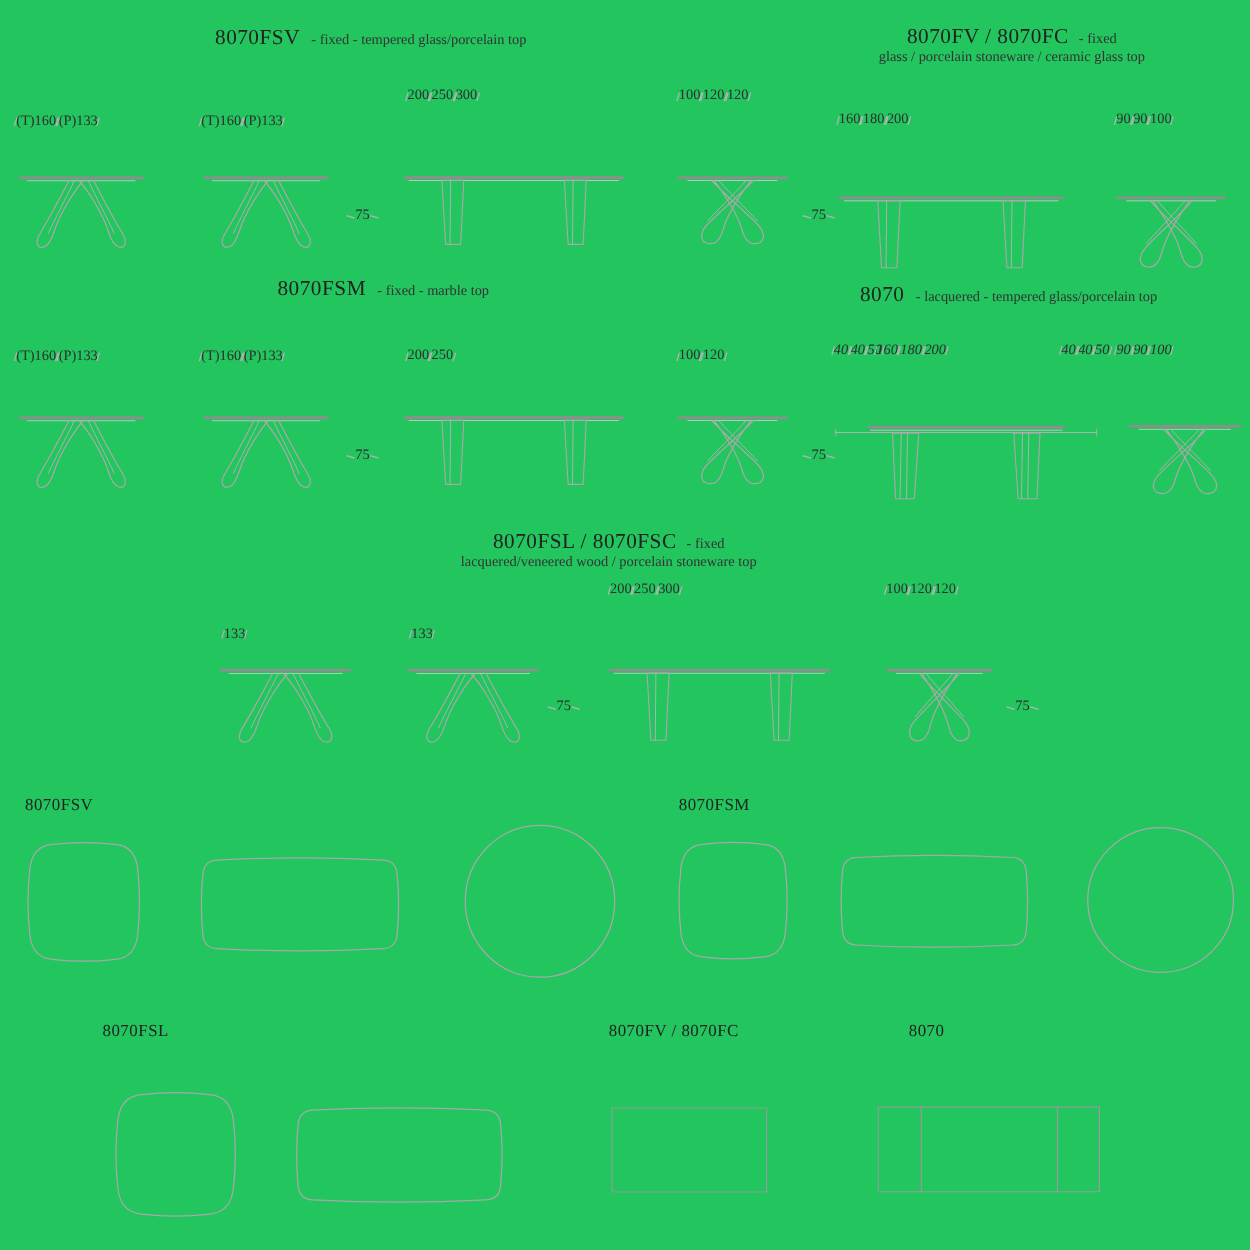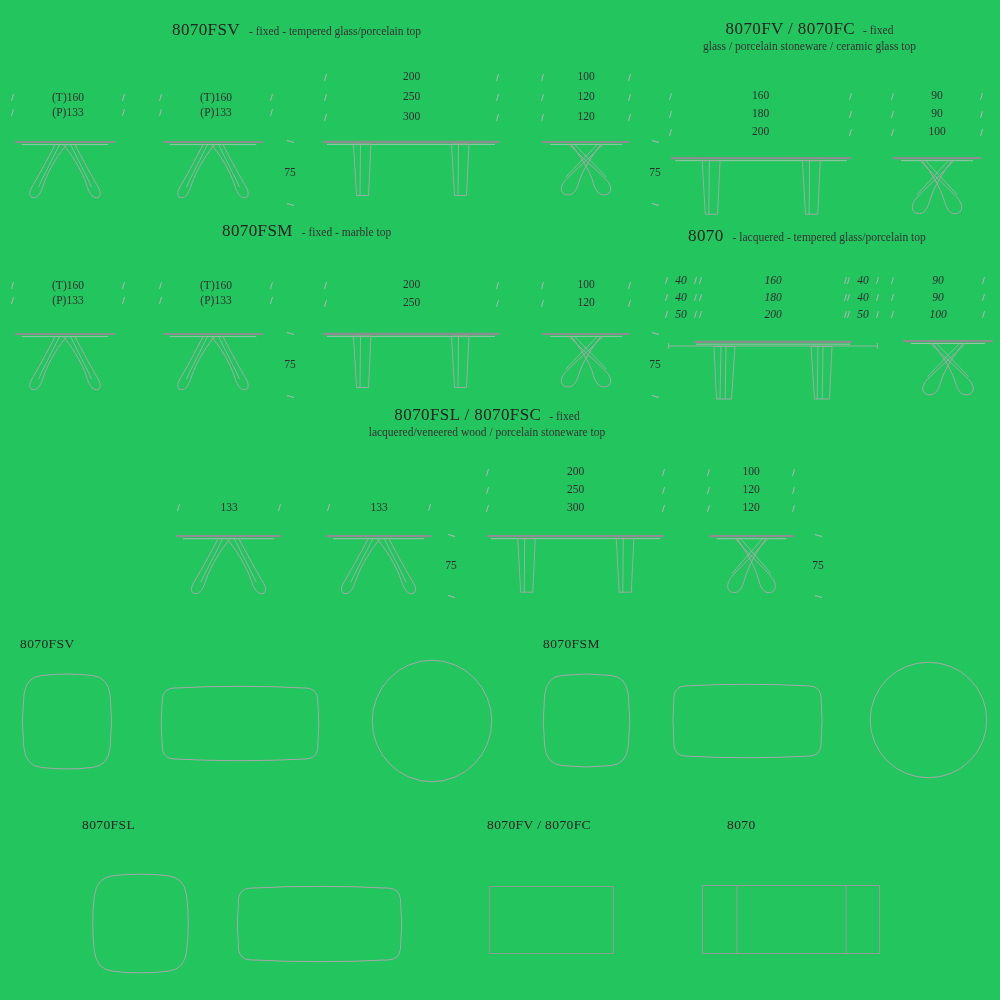--- a/index.html
+++ b/index.html
@@ -4,30 +4,30 @@
 <style>
   html,body{margin:0;padding:0;background:#fff;}
   #canvas{position:relative;width:1000px;height:1000px;background:#22c55e;
           font-family:"Liberation Serif",serif;color:#303030;overflow:hidden;}
   .hdr{position:absolute;display:flex;align-items:baseline;gap:9px;white-space:nowrap;}
   .hdr2{position:absolute;text-align:center;}
   .hdr2 .hline{display:flex;justify-content:center;align-items:baseline;gap:8px;white-space:nowrap;}
   .model{font-size:17px;letter-spacing:.4px;color:#222;}
   .desc{font-size:11.5px;color:#333;}
   .desc2{font-size:11.5px;color:#333;margin-top:1px;white-space:nowrap;}
-  .dg{position:absolute;display:flex;flex-direction:column;}
+  .dg{position:absolute;display:flex;flex-direction:row;}
   .drow{display:flex;align-items:center;justify-content:space-between;}
   .lh15 .drow{height:15px;}
   .lh17 .drow{height:17px;font-style:italic;}
   .lh18 .drow{height:18px;}
   .lh20 .drow{height:20px;}
   .dv{font-size:11.5px;line-height:1;color:#2e2e2e;}
   .tk{width:1px;height:7px;background:#b4b4b4;transform:rotate(16deg);flex:0 0 auto;}
   .htk{width:7px;height:1px;background:#b4b4b4;transform:rotate(16deg);}
-  .hdim{position:absolute;width:26px;display:flex;flex-direction:column;align-items:center;justify-content:space-between;text-align:right;}
+  .hdim{position:absolute;width:26px;display:flex;align-items:center;justify-content:space-between;text-align:right;}
   .tbl,.tv{position:absolute;overflow:visible;}
   .flabel{position:absolute;font-size:13.5px;letter-spacing:.4px;color:#222;white-space:nowrap;}
 </style>
 </head>
 <body>
 
 <div id="canvas">
 
   <svg style="position:absolute;width:0;height:0" aria-hidden="true">
     <defs>
@@ -100,21 +100,21 @@
   <div class="hdr" style="left:222px;top:221px">
     <span class="model">8070FSM</span>
     <span class="desc">-  fixed - marble top</span>
   </div>
 
   <div class="hdr" style="left:688px;top:226px">
     <span class="model">8070</span>
     <span class="desc">-  lacquered - tempered glass/porcelain top</span>
   </div>
 
-  <div class="hdr2" style="left:332px;top:405px;width:310px">
+  <div class="hdr2" style="left:332px;top:423px;width:310px">
     <div class="hline">
       <span class="model">8070FSL / 8070FSC</span>
       <span class="desc">-  fixed</span>
     </div>
     <div class="desc2">lacquered/veneered wood / porcelain stoneware top</div>
   </div>
 
   <div class="dg lh15" style="left:12px;top:90px;width:112px">
     <div class="drow">
         <i class="tk"></i>

